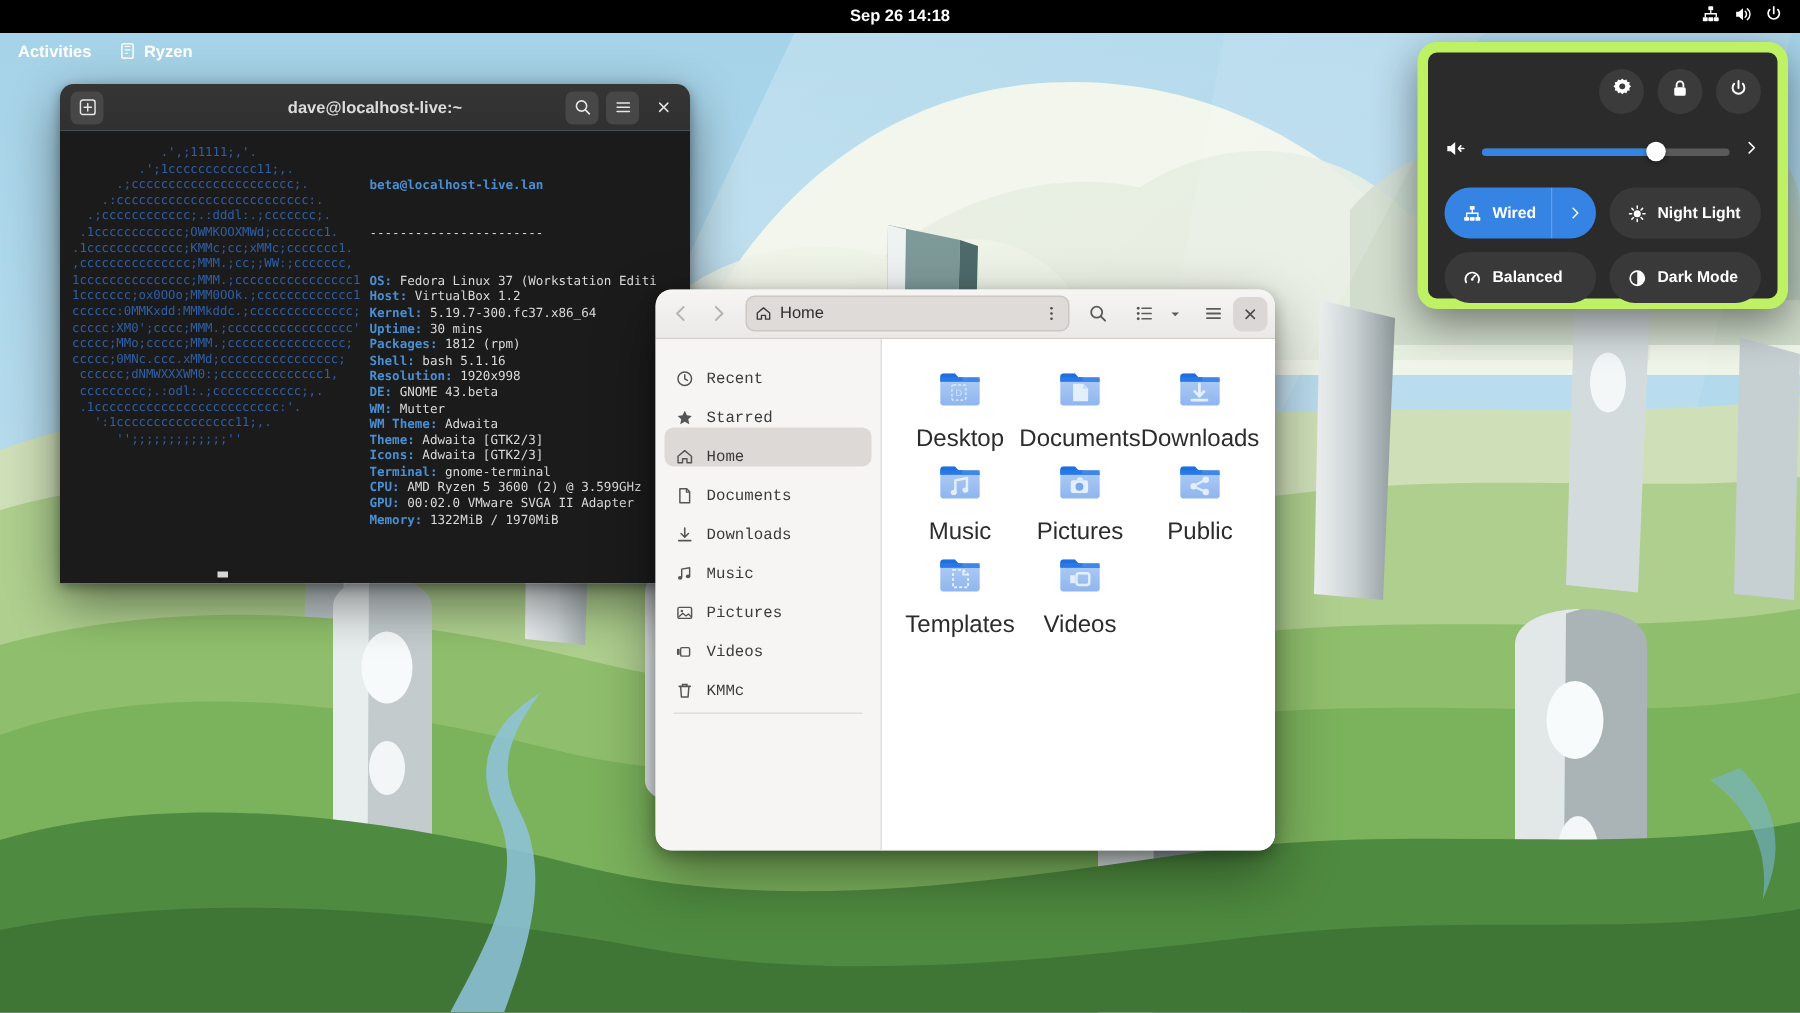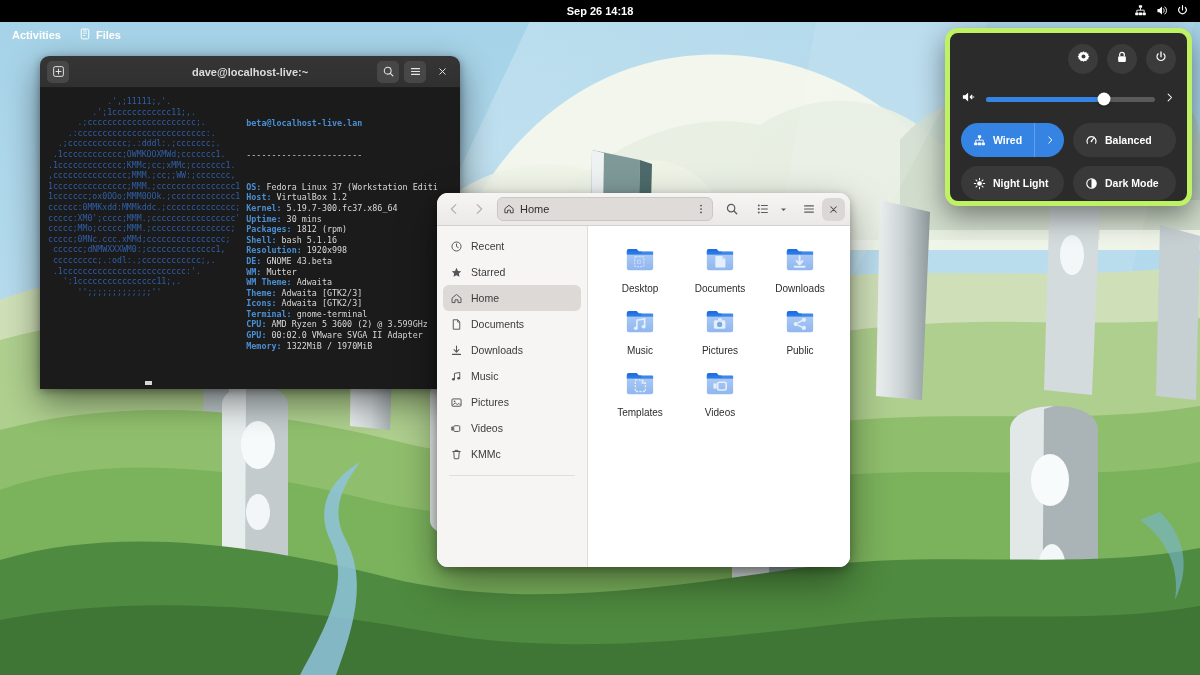--- a/index.html
+++ b/index.html
@@ -99,44 +99,44 @@
   }
   #path-label {
     font-size: 11px; color: #2e2e2e; margin-left: 5px; flex: 1;
   }
   #files-body { display: flex; height: 341px; }
   #sidebar {
     width: 151px; background: #f6f5f4; border-right: 1px solid #e0dedb;
     padding: 7px 6px 0 6px; overflow: hidden;
   }
   .side-item {
-    display: flex; align-items: center; gap: 8px; height: 26px;
+    display: flex; align-items: flex-end; gap: 8px; height: 26px;
     padding: 0 7px; border-radius: 6px; cursor: pointer;
-    font-size: 10.5px; color: #3b3b3b; margin-bottom: 0px;
+    font-size: 10.5px; color: #3b3b3b; margin-bottom: 0px; font-family: Liberation Mono, monospace;
   }
   .side-item.active { background: #dcd9d6; }
   .side-ico { width: 13px; height: 13px; display: flex; align-items: center; justify-content: center; color: #555; flex: 0 0 13px; }
   #side-sep { height: 1px; background: #e0dedb; margin: 8px 6px 7px 6px; }
   #content {
     flex: 1; background: #fff; padding: 14px 10px 0 12px;
     display: grid; grid-template-columns: repeat(3, 1fr);
     grid-auto-rows: 62px; align-content: start; justify-items: center;
   }
   .file-item {
     width: 78px; display: flex; flex-direction: column; align-items: center;
     cursor: pointer; border-radius: 6px; padding-top: 2px;
   }
-  .file-label { font-size: 10px; color: #2c2c2c; margin-top: 3px; text-align: center; }
+  .file-label { font-size: 16px; color: #2c2c2c; margin-top: 3px; text-align: center; }
 
   
   #qs {
     position: absolute; right: 8px; top: 28px; width: 247px; height: 178px;
     background: #2b2b2b; border-radius: 13px; z-index: 55;
     padding: 11px; box-shadow: 0 10px 28px rgba(0,0,0,.45);
-    border: 5px solid #bef264;
+    border: 7px solid #bef264;
   }
   #qs-top { display: flex; justify-content: flex-end; gap: 9px; height: 32px; }
   .qs-circ {
     width: 30px; height: 30px; border-radius: 50%; background: #3b3b3b;
     display: flex; align-items: center; justify-content: center;
     cursor: pointer; color: #fff;
   }
   #qs-slider-row { display: flex; align-items: center; gap: 9px; margin-top: 12px; height: 22px; }
   #qs-vol-ico { color: #fff; cursor: pointer; flex: 0 0 16px; }
   #qs-track {
@@ -266,21 +266,21 @@
       </div>
       <div class="tb-item">
         <span class="tb-ico">
           <svg width="12" height="12" viewBox="0 0 16 16">
             <rect x="3" y="1.5" width="10" height="13" rx="1.4" fill="none" stroke="#fff" stroke-width="1.3"></rect>
             <line x1="5.5" y1="4" x2="10.5" y2="4" stroke="#fff" stroke-width="1.1"></line>
             <line x1="5.5" y1="7" x2="10.5" y2="7" stroke="#fff" stroke-width="1.1"></line>
             <line x1="5.5" y1="10" x2="8.5" y2="10" stroke="#fff" stroke-width="1.1"></line>
           </svg>
         </span>
-        <span>Files</span>
+        <span>Ryzen</span>
       </div>
     </div>
 
     <div id="tb-center">
       <span>Sep 26  14:18</span>
     </div>
 
     <div id="tb-right">
       <span class="tb-ico">
         <svg width="13" height="13" viewBox="0 0 16 16">
@@ -716,35 +716,35 @@
           <span>Wired</span>
           <span class="qs-arrow">
             <svg width="10" height="12" viewBox="0 0 16 16">
               <path d="M6 3 L11 8 L6 13" fill="none" stroke="#fff" stroke-width="1.6" stroke-linecap="round" stroke-linejoin="round"></path>
             </svg>
           </span>
         </div>
         <div class="qs-tile">
           <span class="qs-ico">
             <svg width="13" height="13" viewBox="0 0 16 16">
+              <circle cx="8" cy="8" r="2.9" fill="#fff"></circle>
+              <path d="M8 1.6 V3.4 M8 12.6 V14.4 M1.6 8 H3.4 M12.6 8 H14.4 M3.6 3.6 L4.9 4.9 M11.1 11.1 L12.4 12.4 M12.4 3.6 L11.1 4.9 M4.9 11.1 L3.6 12.4" stroke="#fff" stroke-width="1.25" stroke-linecap="round"></path>
+            </svg>
+          </span>
+          <span>Night Light</span>
+        </div>
+        <div class="qs-tile">
+          <span class="qs-ico">
+            <svg width="13" height="13" viewBox="0 0 16 16">
               <path d="M3 11.4 A5.6 5.6 0 1 1 13 11.4" fill="none" stroke="#fff" stroke-width="1.4" stroke-linecap="round"></path>
               <path d="M8 8.4 L10.4 5.6" stroke="#fff" stroke-width="1.4" stroke-linecap="round"></path>
               <circle cx="8" cy="9" r="1.1" fill="#fff"></circle>
             </svg>
           </span>
           <span>Balanced</span>
-        </div>
-        <div class="qs-tile">
-          <span class="qs-ico">
-            <svg width="13" height="13" viewBox="0 0 16 16">
-              <circle cx="8" cy="8" r="2.9" fill="#fff"></circle>
-              <path d="M8 1.6 V3.4 M8 12.6 V14.4 M1.6 8 H3.4 M12.6 8 H14.4 M3.6 3.6 L4.9 4.9 M11.1 11.1 L12.4 12.4 M12.4 3.6 L11.1 4.9 M4.9 11.1 L3.6 12.4" stroke="#fff" stroke-width="1.25" stroke-linecap="round"></path>
-            </svg>
-          </span>
-          <span>Night Light</span>
         </div>
         <div class="qs-tile">
           <span class="qs-ico">
             <svg width="13" height="13" viewBox="0 0 16 16">
               <circle cx="8" cy="8" r="5.8" fill="none" stroke="#fff" stroke-width="1.4"></circle>
               <path d="M8 2.2 A5.8 5.8 0 0 1 8 13.8 Z" fill="#fff"></path>
             </svg>
           </span>
           <span>Dark Mode</span>
         </div>

